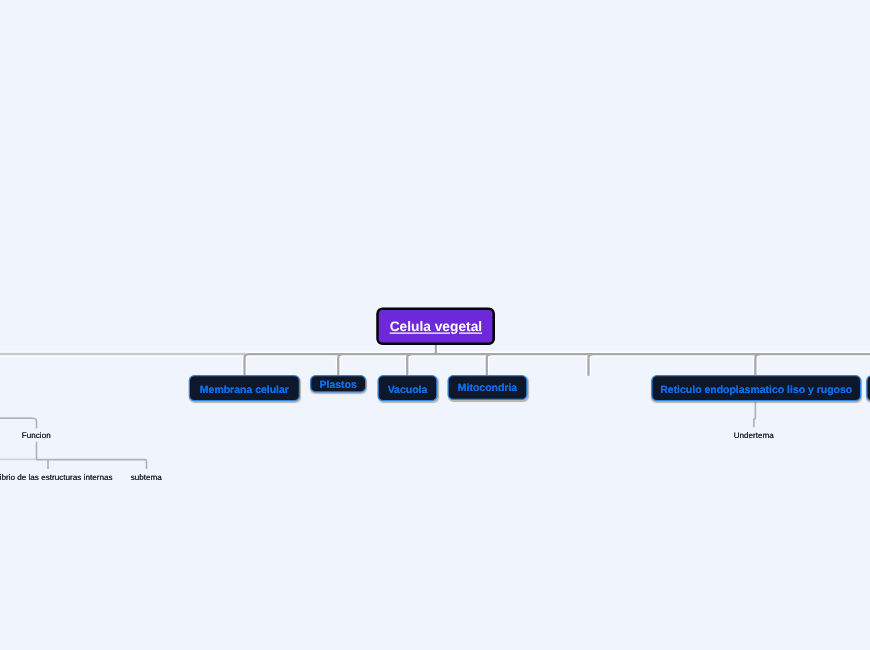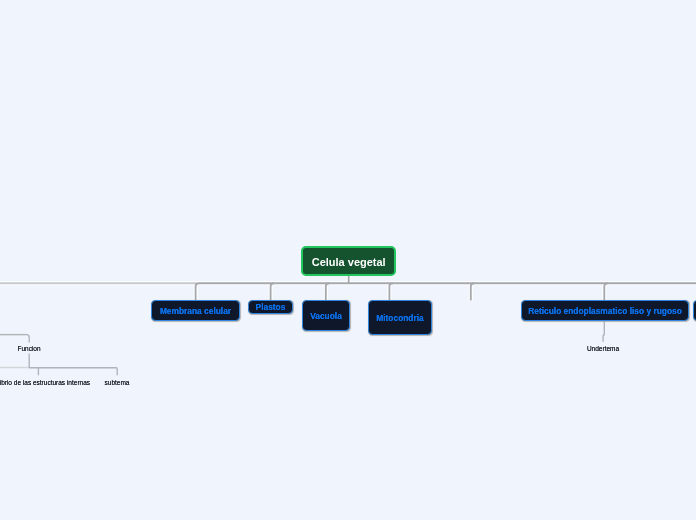--- a/index.html
+++ b/index.html
@@ -3,22 +3,22 @@
 <meta charset="utf-8">
 <title>mindmap</title>
 <style>
   html,body{margin:0;padding:0;}
   body{width:696px;height:520px;overflow:hidden;background:#f0f4fd;
        font-family:"Liberation Sans",sans-serif;-webkit-font-smoothing:antialiased;}
   #canvas{position:absolute;left:0;top:0;width:696px;height:520px;}
   svg.conn{position:absolute;left:0;top:0;pointer-events:none;}
   .node{position:absolute;box-sizing:border-box;display:flex;align-items:center;
         justify-content:center;white-space:nowrap;}
-  .root{background:#14532d;border:2px solid #22c55e;border-radius:5px;color:#ffffff;
-        font-weight:bold;font-size:11px;letter-spacing:0px;}
+  .root{background:#6d28d9;border:2px solid #000000;border-radius:5px;color:#ffffff;
+        font-weight:bold;font-size:11px;letter-spacing:0px;text-decoration:underline;}
   .child{background:#0f172a;border:1.6px solid #2e86e0;border-radius:4.5px;color:#0b6fe8;
          font-weight:bold;font-size:8.4px;text-shadow:0 0 0.4px #0b6fe8;box-shadow:0.5px 0.9px 0.8px rgba(105,92,75,0.42);}
   .rootlbl{position:relative;top:1px;}
   .leaf{position:absolute;color:#22262d;font-size:6.5px;white-space:nowrap;
         transform:translateX(-50%);text-shadow:0 0 0.35px #22262d;}
 </style>
 </head>
 <body>
 
 <div id="canvas">
@@ -58,22 +58,22 @@
     <path d="M 604.3 321.5 L 604.3 334.8 L 603.1 335.4 L 603.1 341.8"></path>
   </g>
 </svg>
 
 <div class="node root" style="left:301px;top:245.5px;width:95.4px;height:30px;">
   <span class="rootlbl">Celula vegetal</span>
 </div>
 
 <div class="node child" style="left:151px;top:300px;width:89px;height:21px;">Membrana celular</div>
 <div class="node child" style="left:248px;top:300px;width:45px;height:14px;">Plastos</div>
-<div class="node child" style="left:302px;top:300px;width:48px;height:31px;text-align:center;">Vacuola</div>
-<div class="node child" style="left:368px;top:300px;width:64px;height:35px;">Mitocondria</div>
+<div class="node child" style="left:302px;top:300px;width:48px;height:21px;text-align:center;">Vacuola</div>
+<div class="node child" style="left:358px;top:300px;width:64px;height:20px;">Mitocondria</div>
 <div class="node child" style="left:521px;top:300px;width:168px;height:21px;">Reticulo endoplasmatico liso y rugoso</div>
 <div class="node child" style="left:693.2px;top:300px;width:60px;height:21px;"></div>
 
 <div class="leaf" style="left:29px;top:345px;">Funcion</div>
 <div class="leaf" style="left:38px;top:378.5px;">equilibrio de las estructuras internas</div>
 <div class="leaf" style="left:117px;top:378.5px;">subtema</div>
 <div class="leaf" style="left:603px;top:345px;">Undertema</div>
 
 </div>
 

